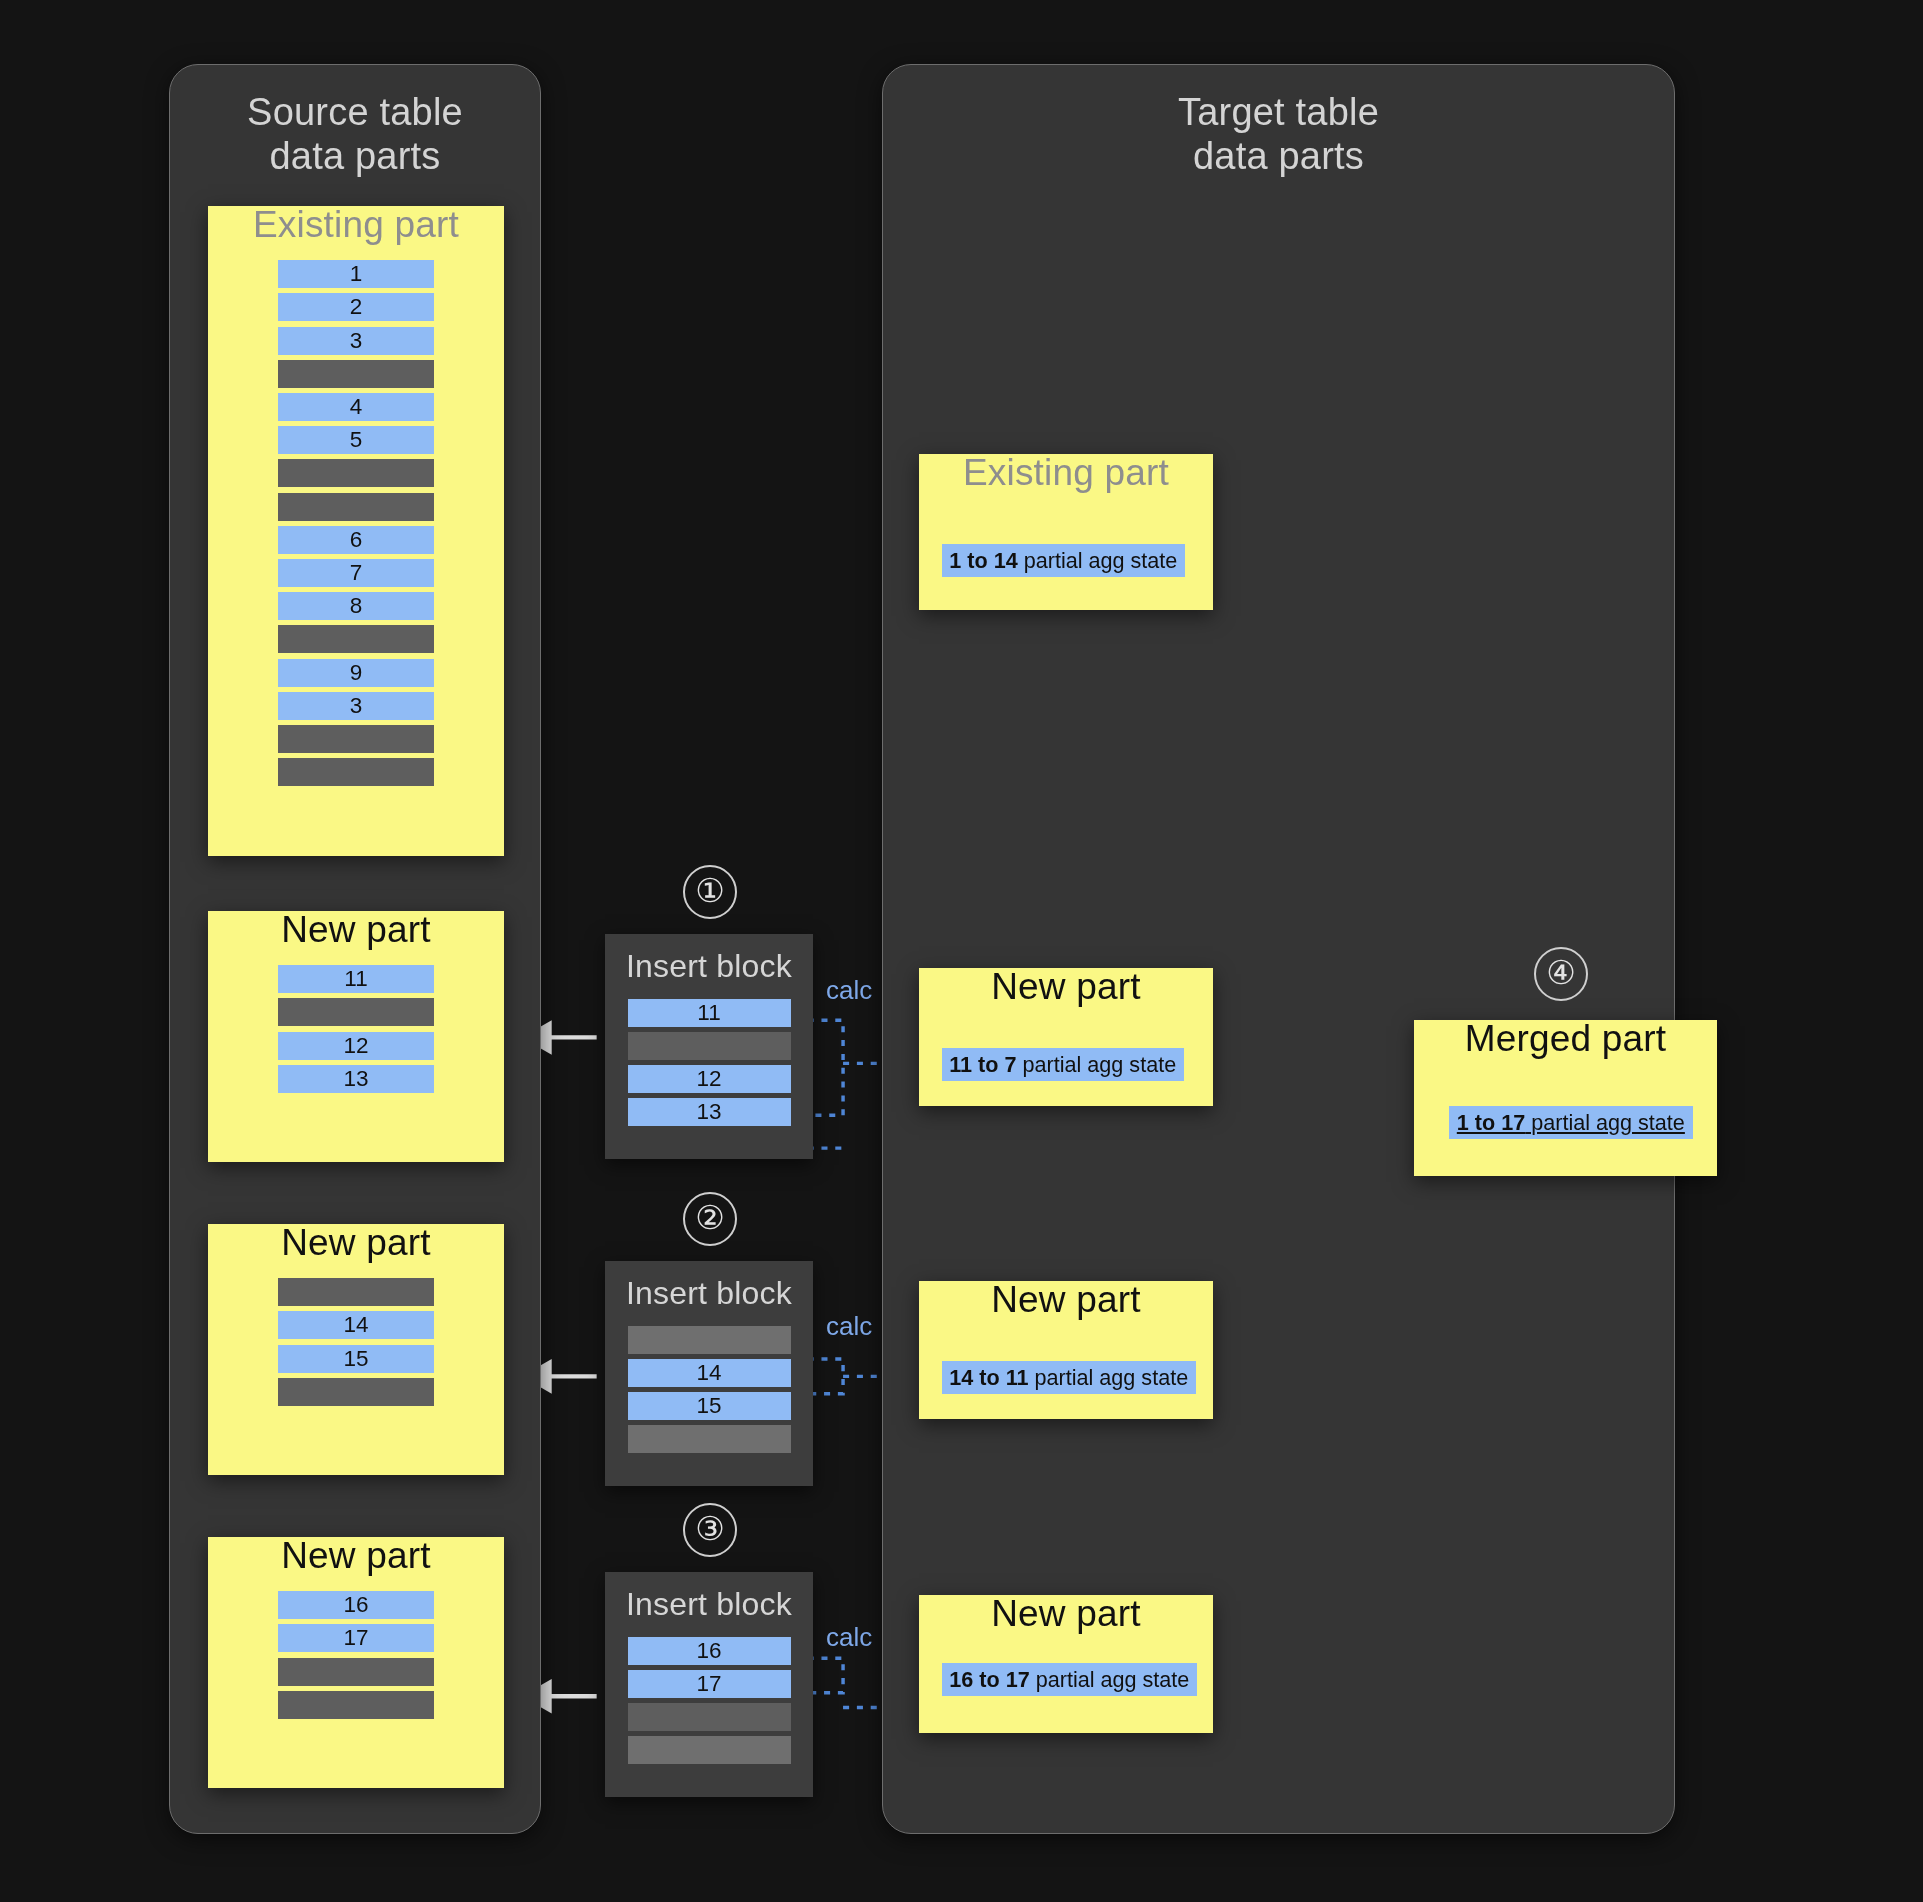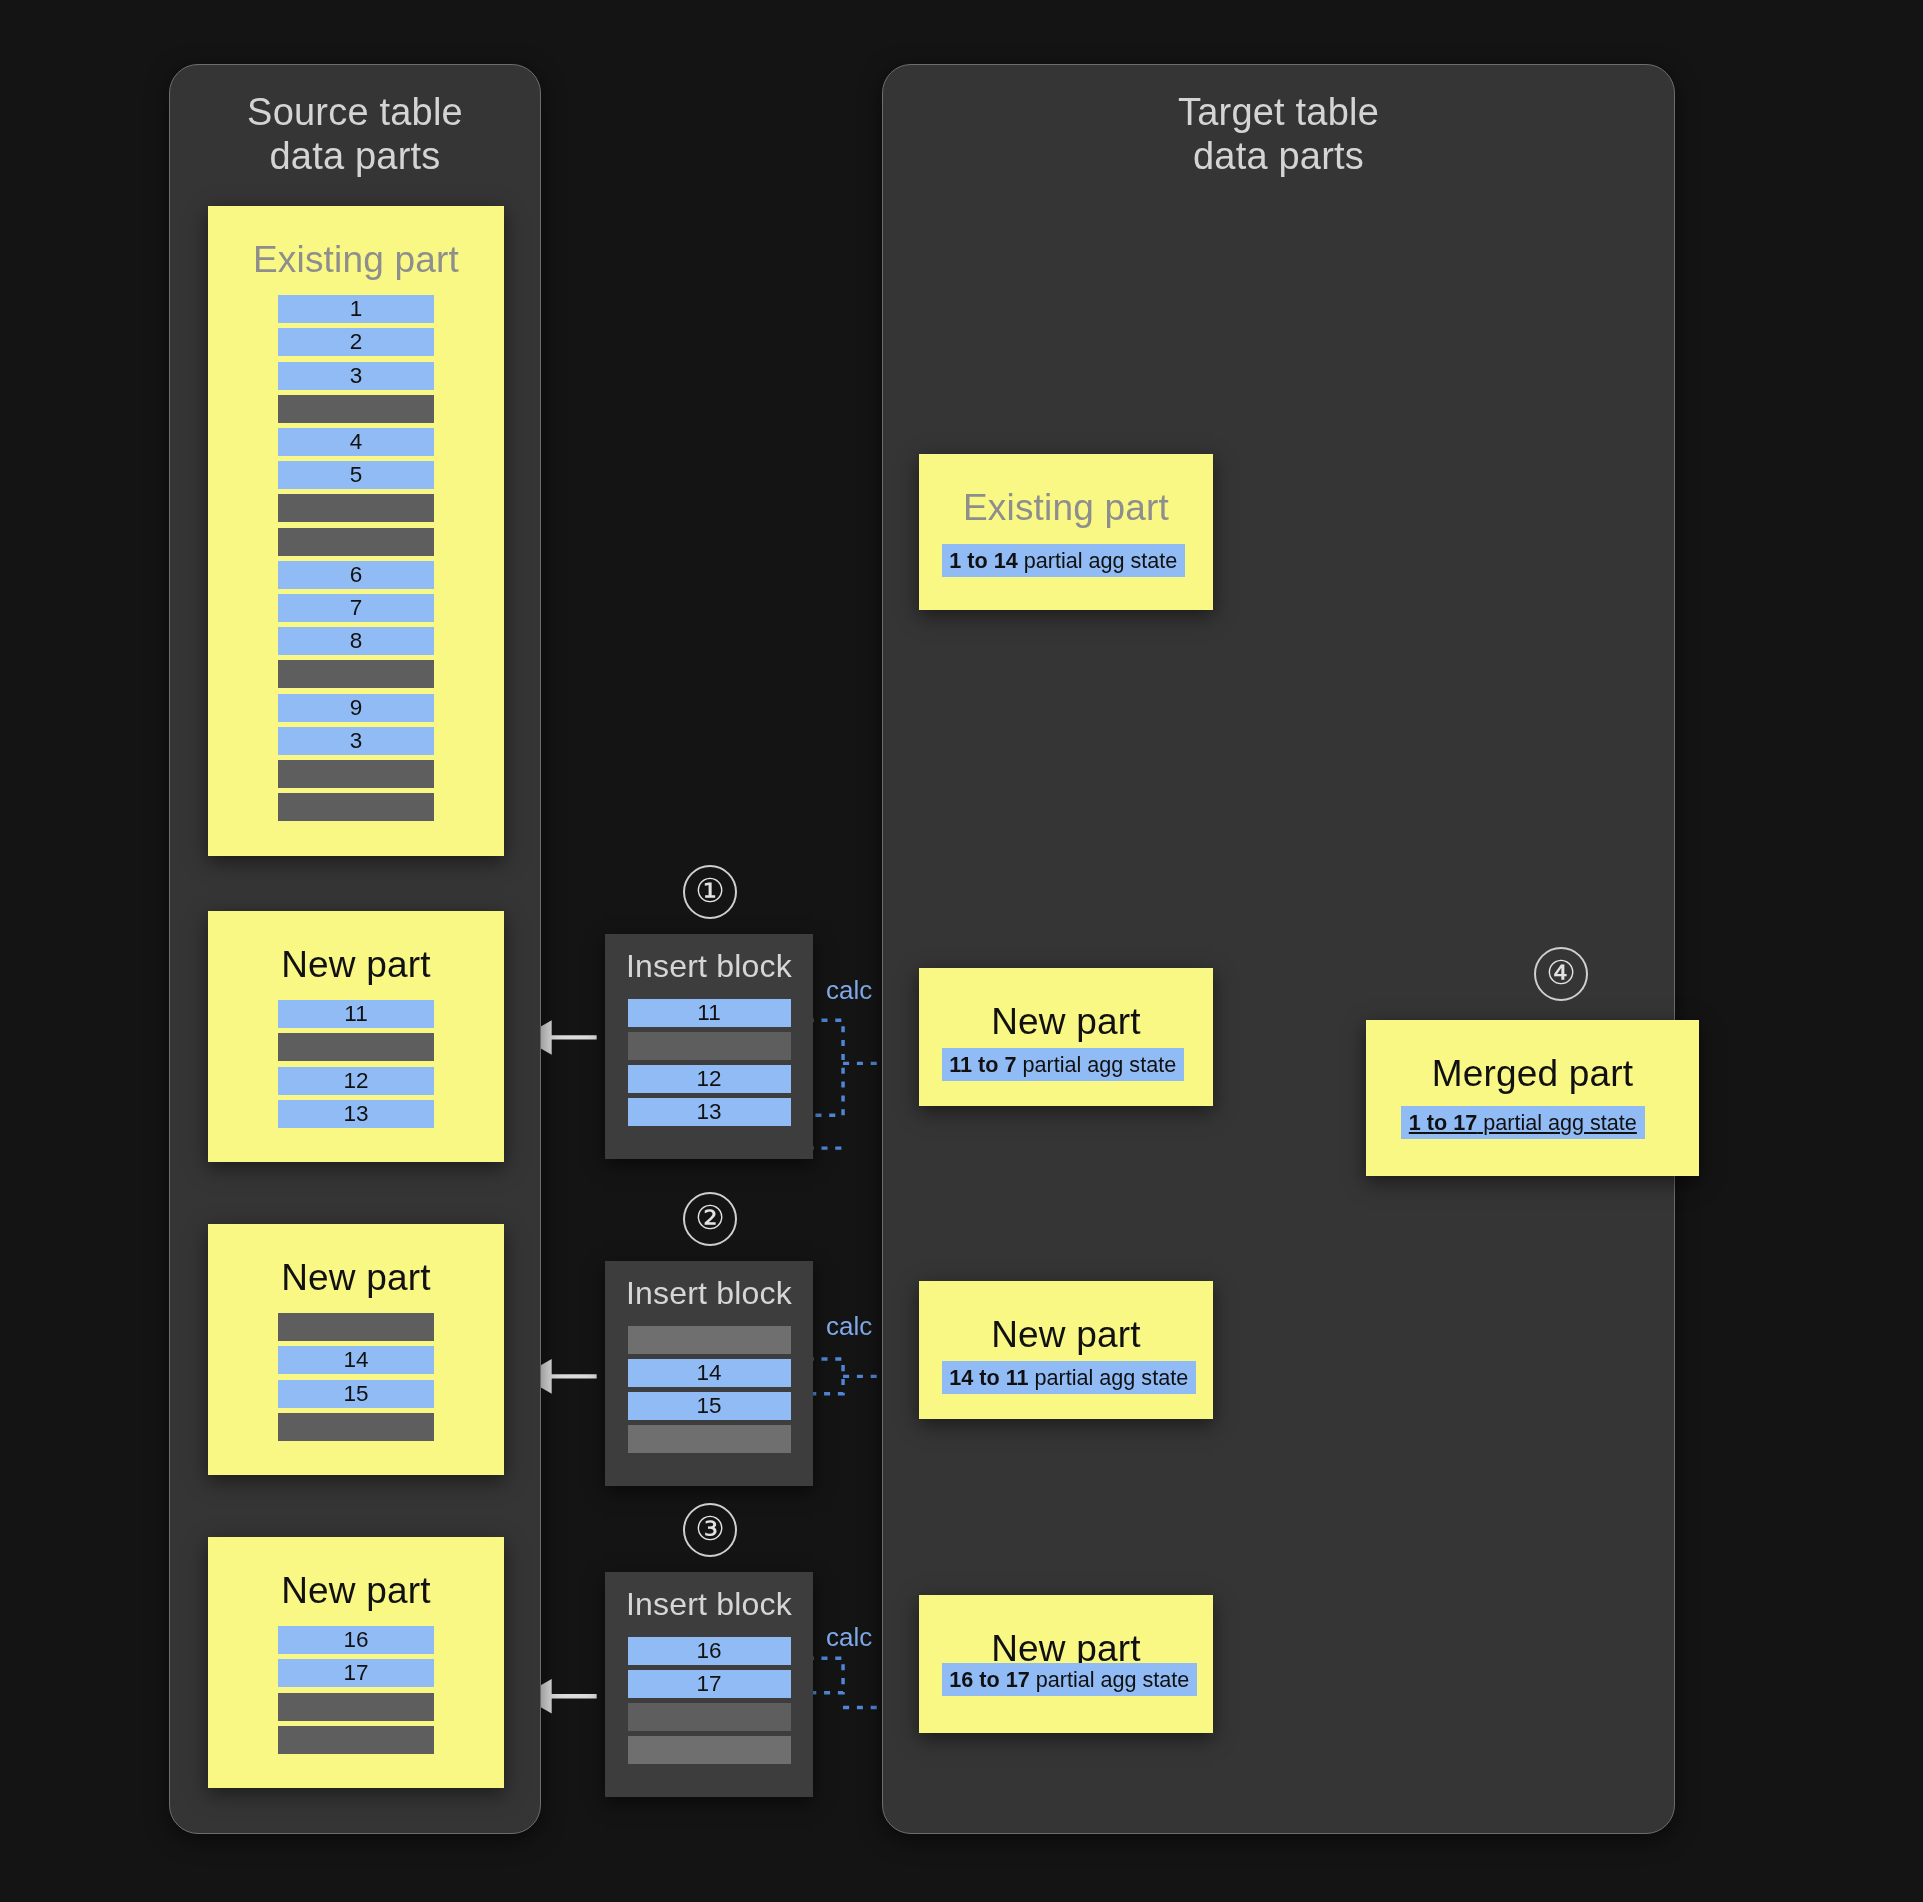--- a/index.html
+++ b/index.html
@@ -36,24 +36,22 @@
   
   .part {
     position: absolute;
     background: #faf885;
     box-shadow: 0 6px 19px rgba(0,0,0,0.5);
   }
   .part-title {
     text-align: center;
     font-size: 37px;
     line-height: 1;
-    padding-top: 19px;
     color: #111;
     letter-spacing: 0.2px;
-    margin-top: 16px;
   }
   .part-title.muted { color: #8e8e8e; }
 
   
   .rows { margin-top: 17.3px; }
   .row {
     height: 28px;
     margin: 0 auto 5.2px auto;
     color: #111;
     font-size: 22.5px;
@@ -285,21 +283,21 @@
   </div>
 
   <div class="part" id="tgt-new-3" style="left:919px; top:1595px; width:294px; height:138px;">
     <div class="part-title">New part</div>
     <div class="agg-chip" style="left:22.5px; top:68px;">
       <b>16 to 17</b><span> partial agg state</span>
     </div>
   </div>
 
   <div class="step" style="left:1534px; top:947px;">④</div>
-  <div class="part" id="merged" style="left:1366px; top:1020px; width:333px; height:156px;">
+  <div class="part" id="merged" style="left:1414px; top:1020px; width:303px; height:156px;">
     <div class="part-title">Merged part</div>
     <div class="agg-chip" style="left:35px; top:86px;text-decoration:underline;">
       <b>1 to 17</b><span> partial agg state</span>
     </div>
   </div>
 
 </div>
 
 
 </body></html>

